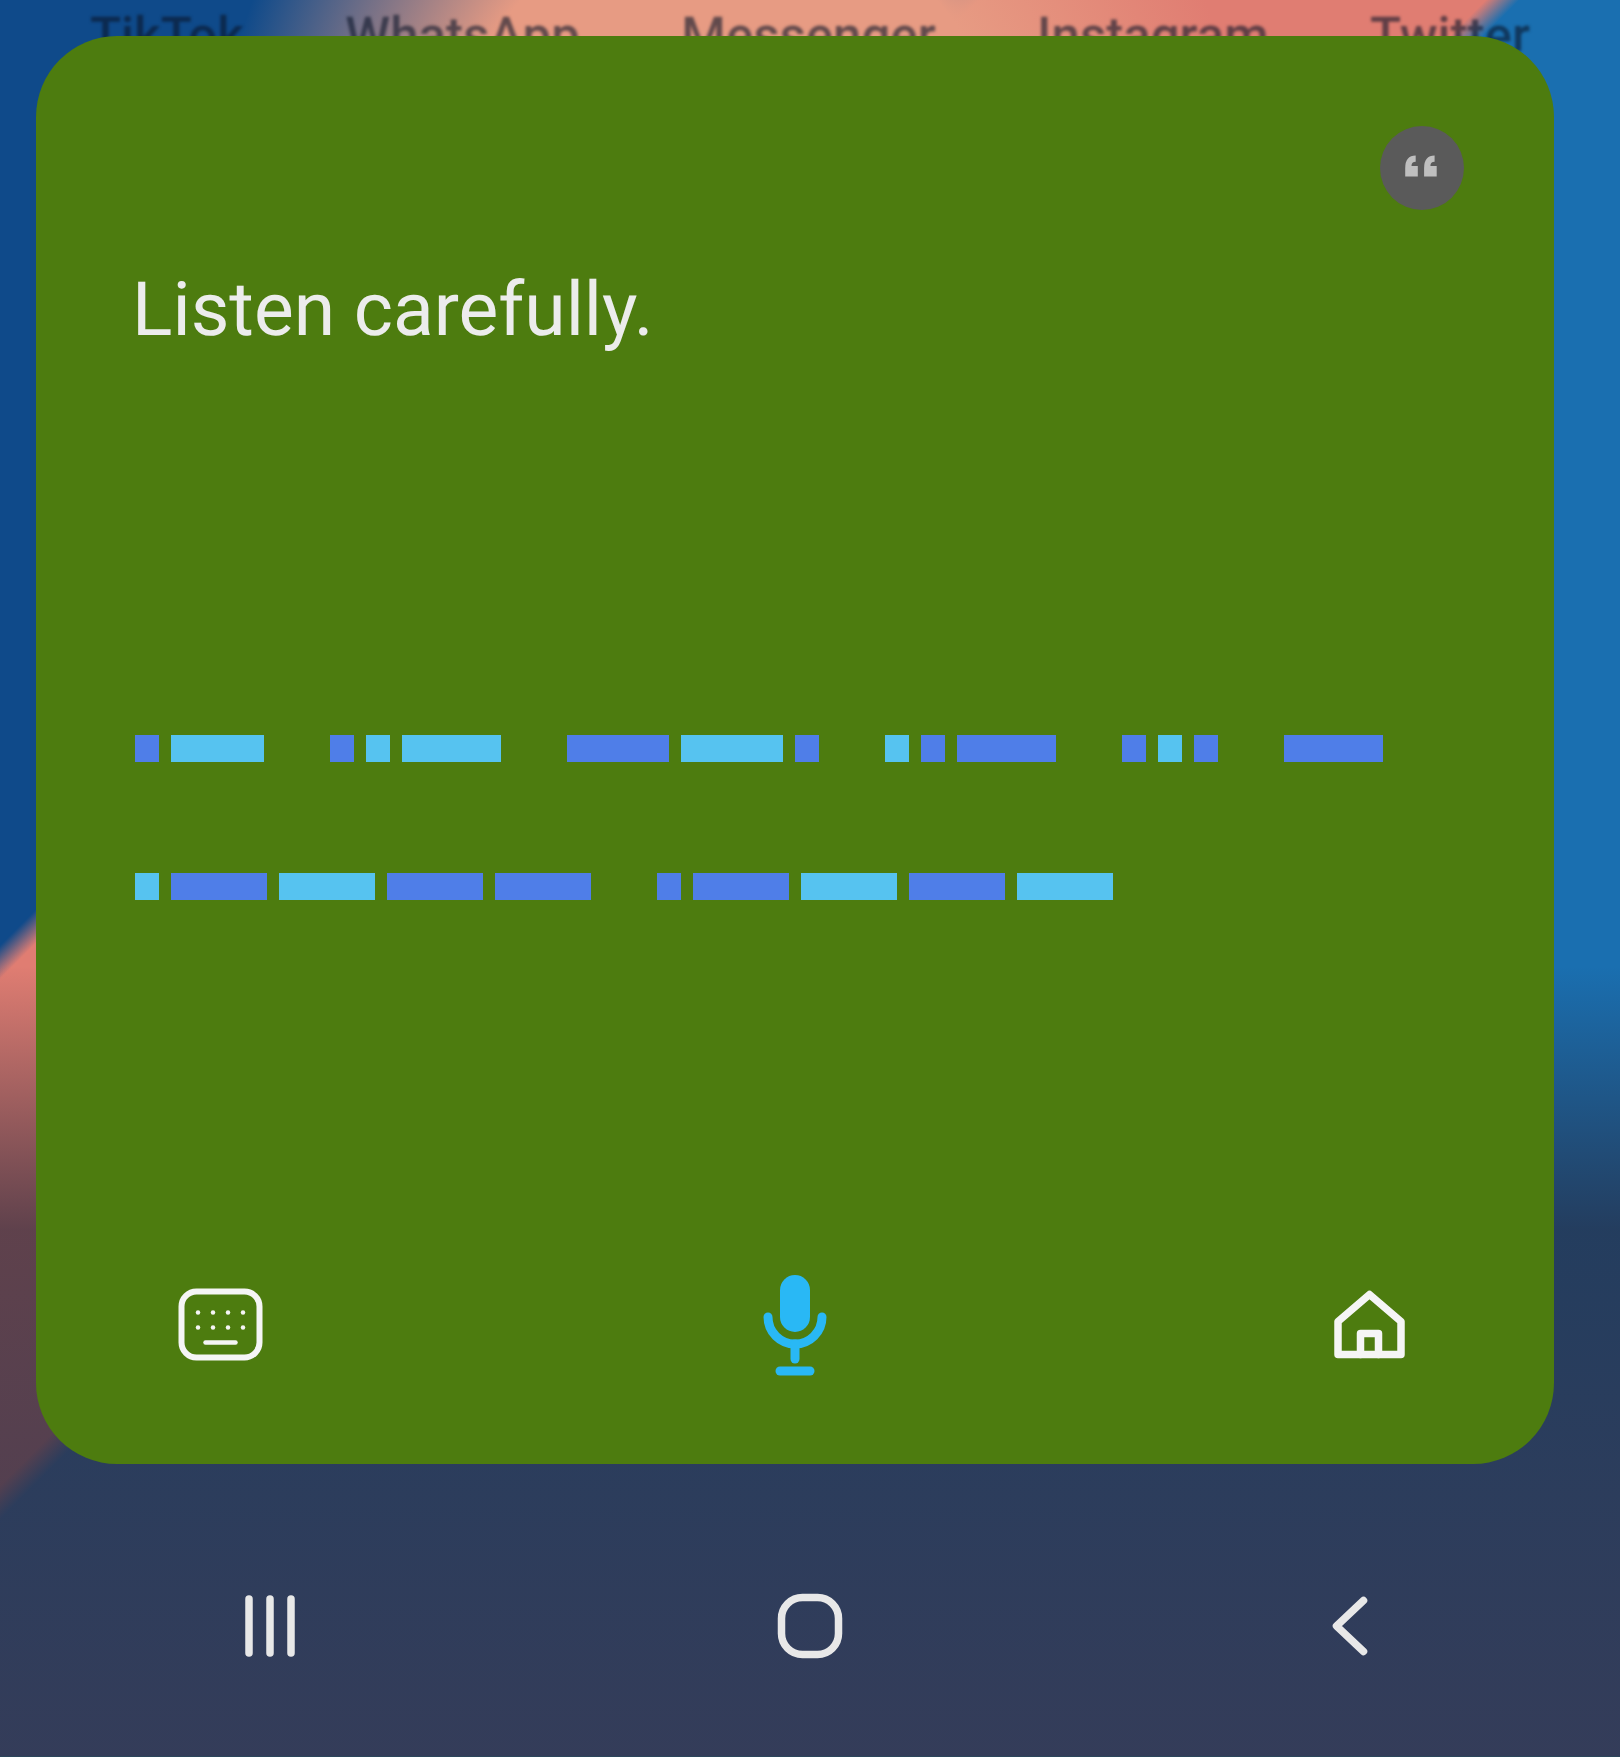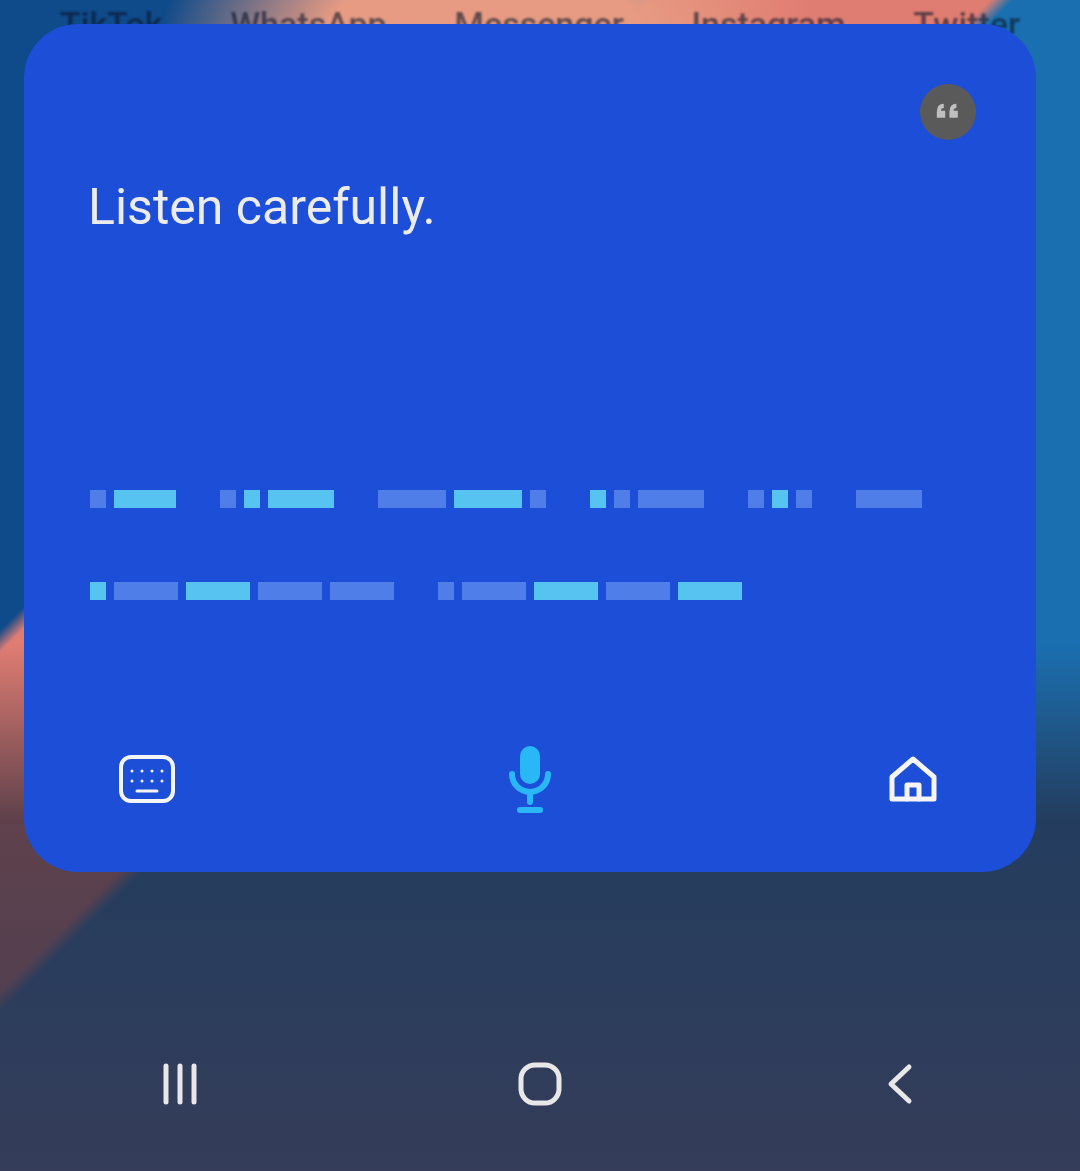--- a/index.html
+++ b/index.html
@@ -35,22 +35,22 @@
     overflow: hidden;
     height: 30px;
   }
 
   
   .panel {
     position: absolute;
     left: 24px;
     top: 24px;
     width: 1012px;
-    height: 848px;
-    background: #1d4ed8;
+    height: 952px;
+    background: #4d7c0f;
     border-radius: 54px;
     box-sizing: border-box;
   }
 
   .quote-btn {
     position: absolute;
     right: 60px;
     top: 60px;
     width: 56px;
     height: 56px;

